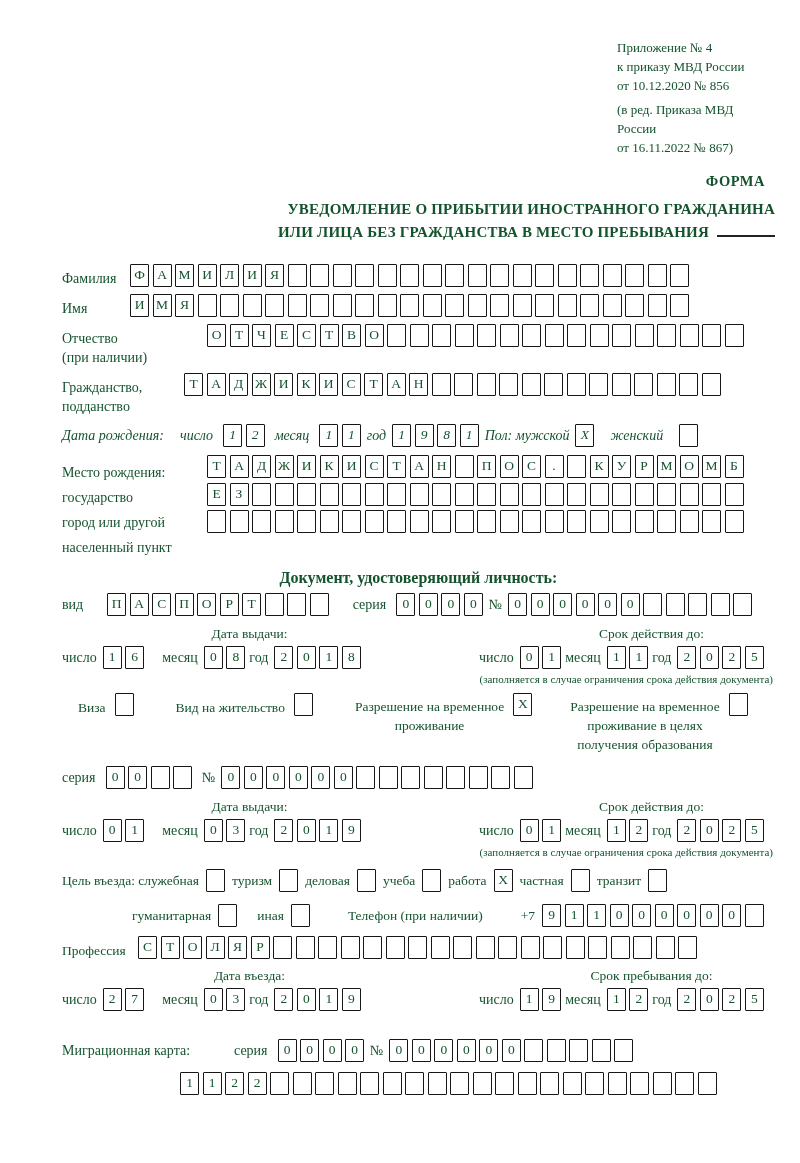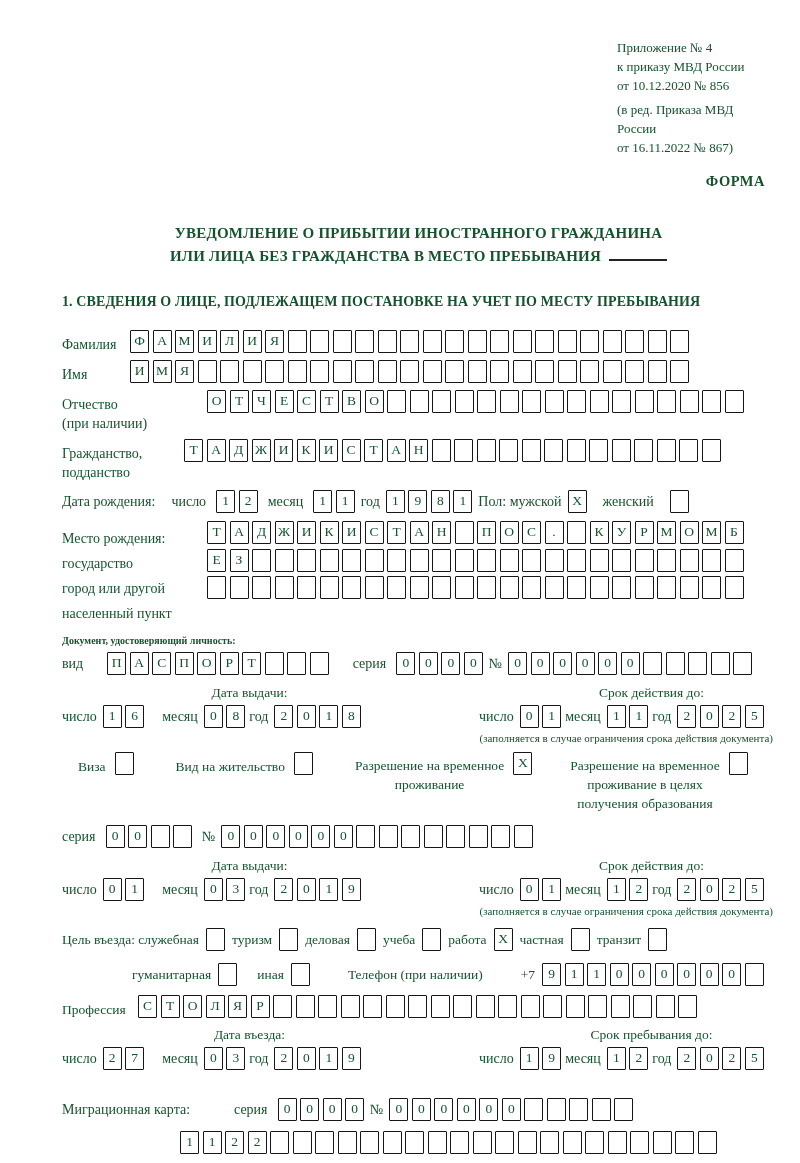--- a/index.html
+++ b/index.html
@@ -10,21 +10,21 @@
     overflow:hidden;
   }
   .content { padding:38px 25px 0 62px; }
 
   
   .top-note { margin-left:555px; font-size:13px; line-height:19px; }
   .top-note .grp2 { margin-top:5px; }
   .forma { text-align:right; padding-right:10px; font-weight:bold; font-size:14.5px; margin-top:16px; letter-spacing:0.5px; }
 
   
-  .title { text-align:center; font-weight:bold; font-size:15px; line-height:23px; margin-top:32px; letter-spacing:0.2px; }
+  .title { text-align:right; font-weight:bold; font-size:15px; line-height:23px; margin-top:8px; letter-spacing:0.2px; }
   .blank-line { display:inline-block; width:58px; border-bottom:2px solid #222; height:13px; margin-left:8px; }
   .sec-heading { font-weight:bold; font-size:14px; margin-top:26px; letter-spacing:0.1px; }
 
   
   .row { display:flex; align-items:flex-start; margin-top:6px; }
   .lbl { font-size:14px; line-height:19px; padding-top:5px; white-space:nowrap; }
   .lbl-stack { display:flex; flex-direction:column; font-size:14px; line-height:19px; padding-top:5px; }
   .w68  { flex:0 0 68px; }
   .w118 { flex:0 0 118px; }
   .w122 { flex:0 0 122px; }
@@ -35,21 +35,21 @@
     width:19px; height:23px; border:1.6px solid #161616; border-radius:1px;
     font-size:13.5px; line-height:20px; text-align:center; flex:0 0 auto;
     font-family:"Liberation Serif", serif;
   }
   .boxcol { display:flex; flex-direction:column; gap:4.5px; }
 
   .inline-lbl { font-size:14px; line-height:27px; white-space:nowrap; }
   .gap6 { width:6px; } .gap10 { width:10px; } .gap16 { width:16px; } .gap24 { width:24px; }
 
   
-  .center-bold { text-align:left; font-weight:bold; font-size:10px; margin-top:9px; }
+  .center-bold { text-align:center; font-weight:bold; font-size:16px; margin-top:9px; }
 
   
   .date-block { margin-top:8px; }
   .date-headers { display:flex; font-size:13.5px; }
   .dh-left { flex:0 0 345px; text-align:center; padding-left:30px; }
   .dh-right { flex:0 0 345px; margin-left:72px; text-align:center; }
   .date-fields { display:flex; margin-top:2px; }
   .dg { display:inline-flex; align-items:center; gap:4px; }
   .dg .inline-lbl { margin-right:2px; }
   .dg-left { flex:0 0 345px; }
@@ -82,21 +82,20 @@
       <div>от 16.11.2022 № 867)</div>
     </div>
 
     <div class="forma">ФОРМА</div>
 
     <div class="title">
       <div>УВЕДОМЛЕНИЕ О ПРИБЫТИИ ИНОСТРАННОГО ГРАЖДАНИНА</div>
       <div><span>ИЛИ ЛИЦА БЕЗ ГРАЖДАНСТВА В МЕСТО ПРЕБЫВАНИЯ</span><span class="blank-line"></span></div>
     </div>
 
-    <div class="sec-heading">1. СВЕДЕНИЯ О ЛИЦЕ, ПОДЛЕЖАЩЕМ ПОСТАНОВКЕ НА УЧЕТ ПО МЕСТУ ПРЕБЫВАНИЯ</div>
 
     <div class="row" style="margin-top:20px;">
       <span class="lbl w68">Фамилия</span>
       <span class="boxes">
           <span class="box">Ф</span>
           <span class="box">А</span>
           <span class="box">М</span>
           <span class="box">И</span>
           <span class="box">Л</span>
           <span class="box">И</span>
@@ -212,21 +211,21 @@
           <span class="box"></span>
           <span class="box"></span>
           <span class="box"></span>
           <span class="box"></span>
           <span class="box"></span>
           <span class="box"></span>
           <span class="box"></span>
         </span>
     </div>
 
-    <div class="row" style="align-items:center;">
+    <div class="row" style="align-items:center;font-style:italic;">
       <span class="inline-lbl">Дата рождения:</span>
       <span class="gap16"></span>
       <span class="inline-lbl">число</span>
       <span class="gap10"></span>
       <span class="boxes">
           <span class="box">1</span>
           <span class="box">2</span>
         </span>
       <span class="gap10"></span>
       <span class="inline-lbl">месяц</span>

